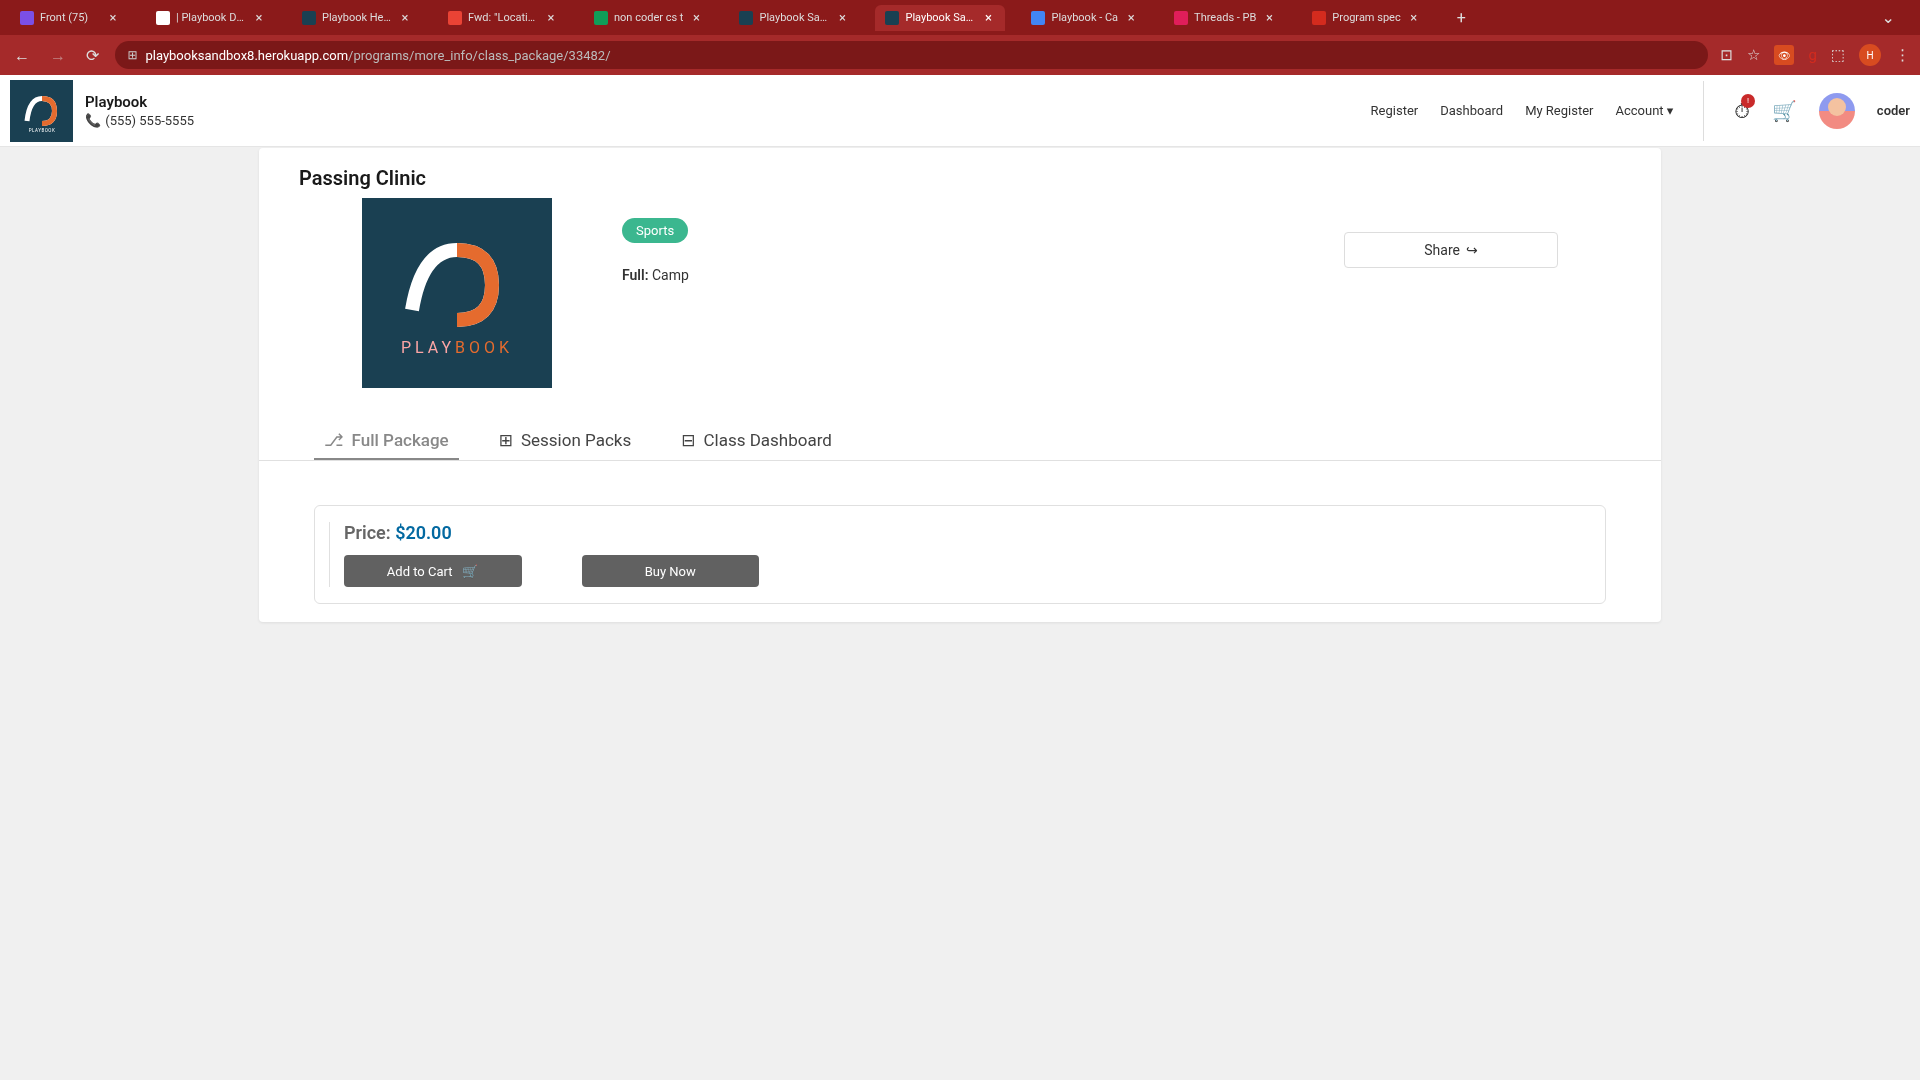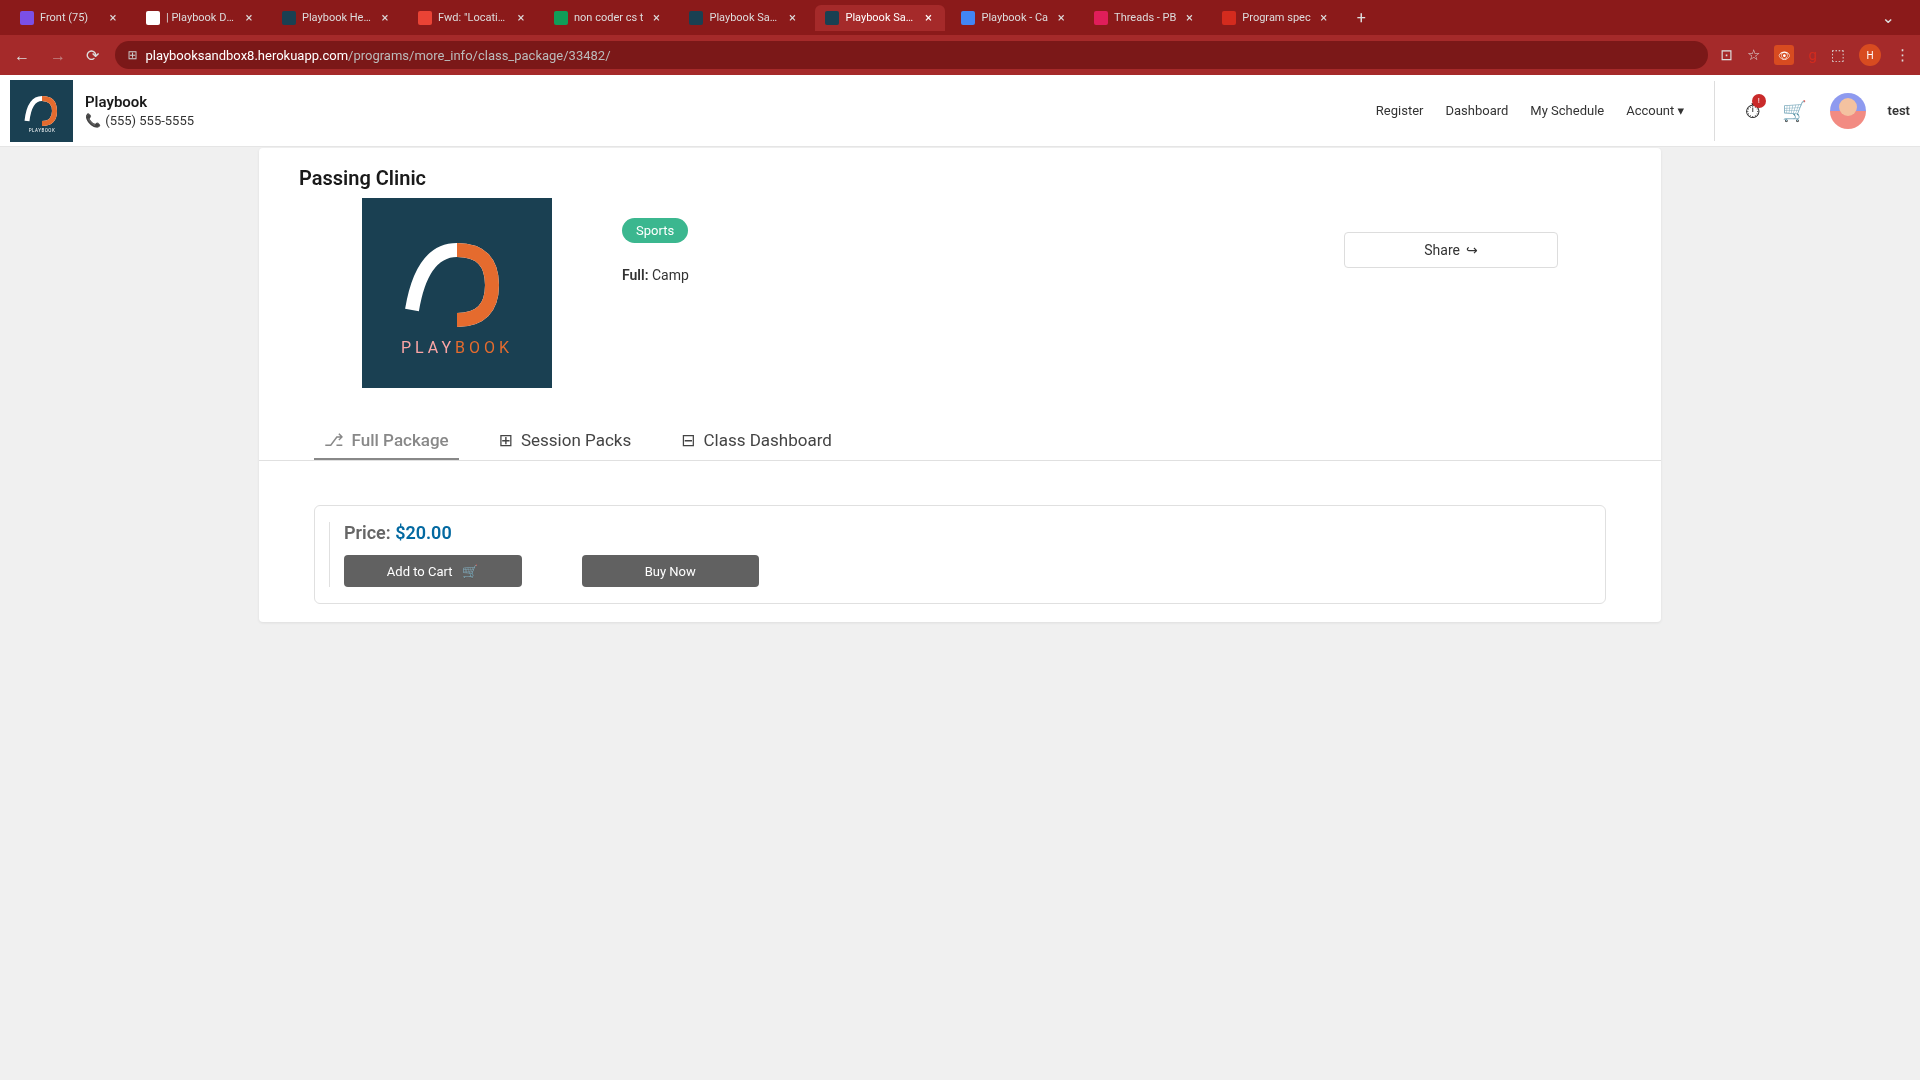--- a/index.html
+++ b/index.html
@@ -13,21 +13,21 @@
       height: 1080px;
       background: #8B1A1A;
       overflow: hidden;
     }
     .browser-tabs {
       background: #8B1A1A;
       height: 35px;
       display: flex;
       align-items: center;
       padding: 0 10px;
-      gap: 6px;
+      gap: 16px;
     }
     .tab {
       display: flex;
       align-items: center;
       padding: 6px 10px;
       color: #ddd;
       font-size: 11px;
       max-width: 130px;
       min-width: 120px;
       cursor: pointer;
@@ -500,34 +500,34 @@
     <div class="org-info">
       <div class="org-name">Playbook</div>
       <div class="org-phone">
         <span>📞</span>
         <span>(555) 555-5555</span>
       </div>
     </div>
     <div class="nav-menu">
       <span class="nav-link">Register</span>
       <span class="nav-link">Dashboard</span>
-      <span class="nav-link">My Schedule</span>
+      <span class="nav-link">My Register</span>
       <span class="nav-link">
         <span>Account</span> ▾
       </span>
       <div class="nav-divider"></div>
       <span class="watch-icon">
         ⏱
         <span class="watch-badge">!</span>
       </span>
       <span class="cart-icon">🛒</span>
       <div class="avatar">
         <div class="avatar-head"></div>
       </div>
-      <span class="username">test</span>
+      <span class="username">coder</span>
     </div>
   </div>
 
   <div class="main-content">
     <div class="content-card">
       <h1 class="page-title">Passing Clinic</h1>
 
       <div class="hero-row">
         <div class="hero-image">
           <svg viewBox="0 0 130 100">

